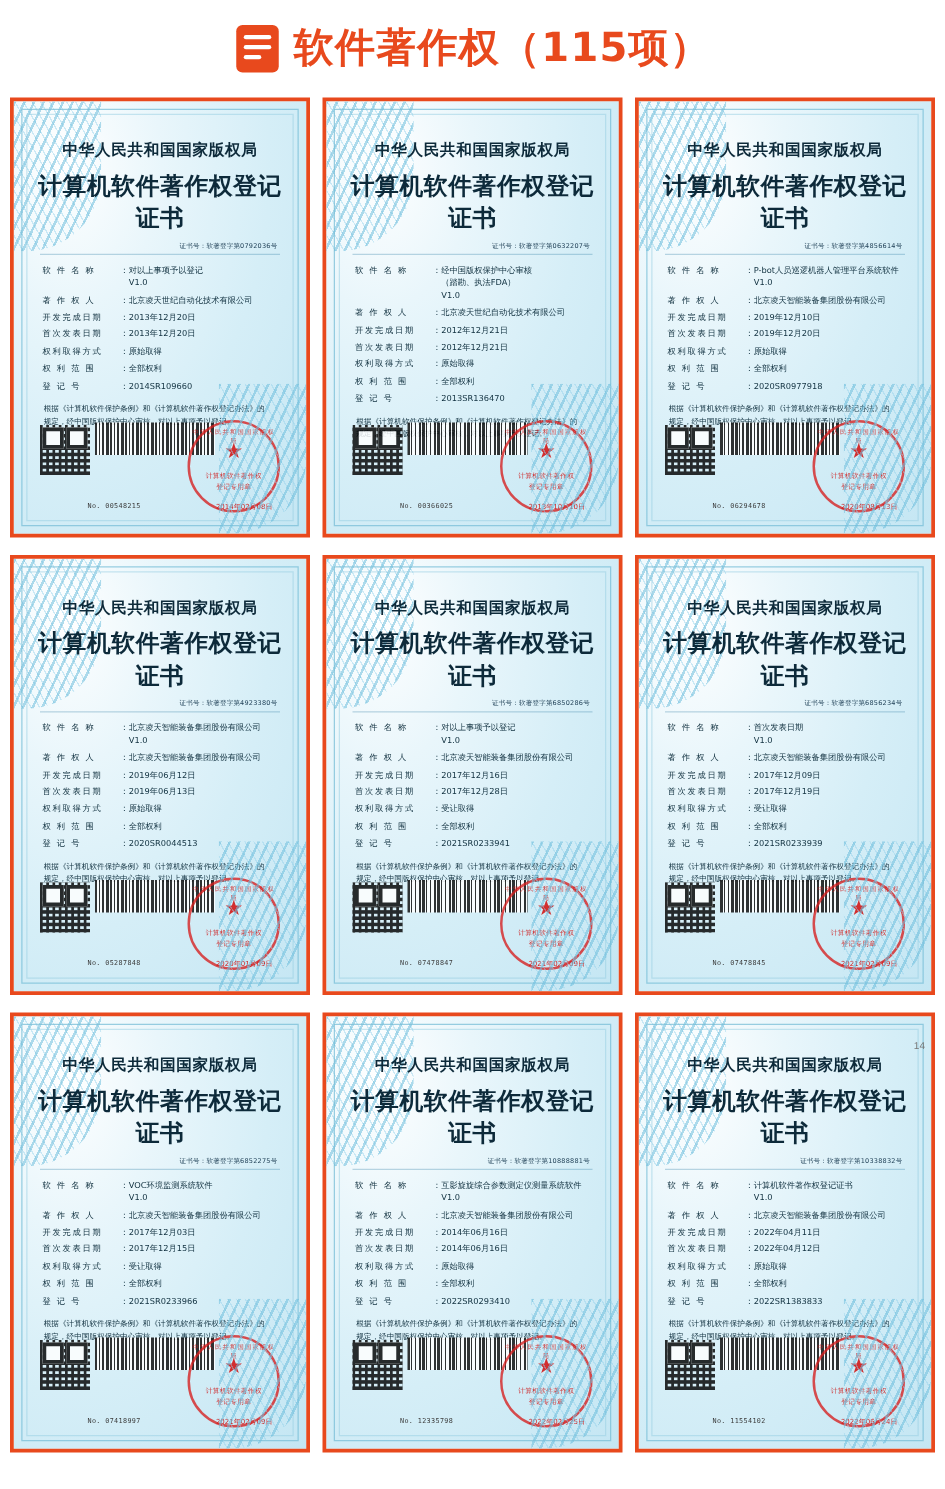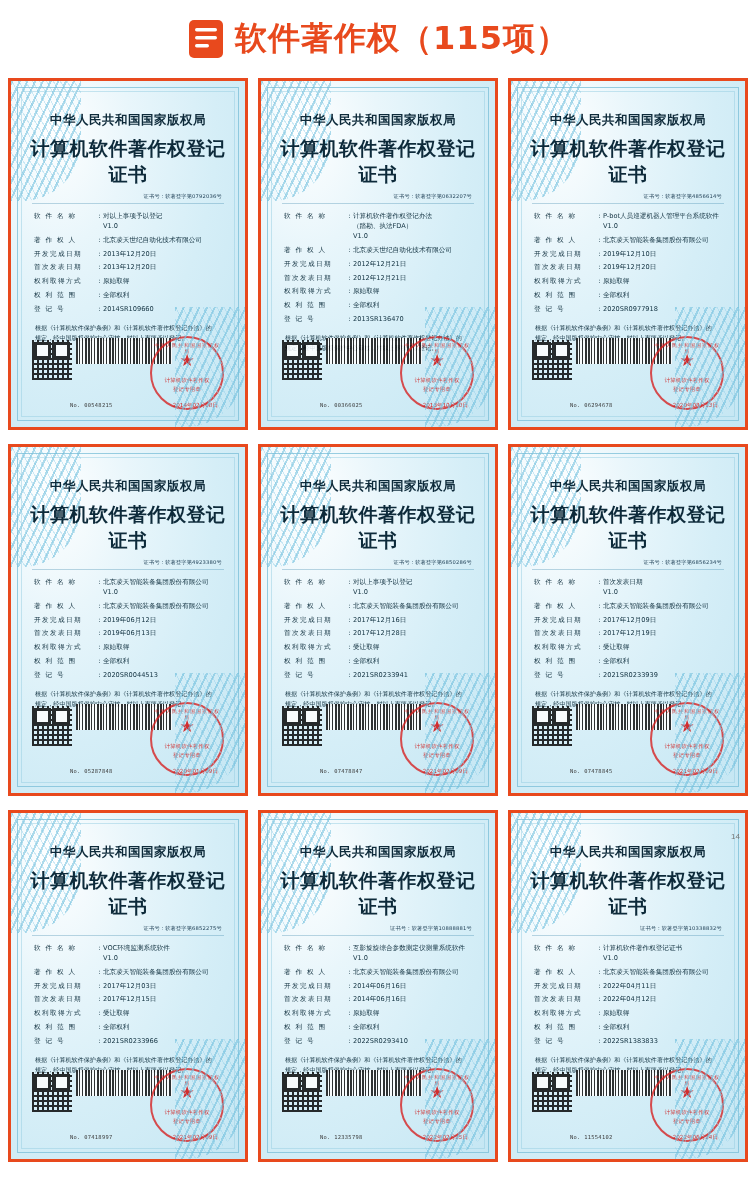--- a/index.html
+++ b/index.html
@@ -331,21 +331,21 @@
       <div class="cert">
     <div class="inner">
       <div class="c-org">中华人民共和国国家版权局</div>
       <div class="c-title">计算机软件著作权登记证书</div>
       <div class="c-certno">证书号：软著登字第0632207号</div>
       <div class="c-rule"></div>
       <div class="rows">
             <div class="row">
        <span class="rlabel">软 件 名 称</span>
        <span class="rcolon">：</span>
-       <span class="rvalue">计算机软件著作权登记办法
+       <span class="rvalue">经中国版权保护中心审核
 （踏勘、执法FDA）
 V1.0</span>
      </div>
             <div class="row">
        <span class="rlabel">著 作 权 人</span>
        <span class="rcolon">：</span>
        <span class="rvalue">北京凌天世纪自动化技术有限公司</span>
      </div>
             <div class="row">
        <span class="rlabel">开发完成日期</span>

